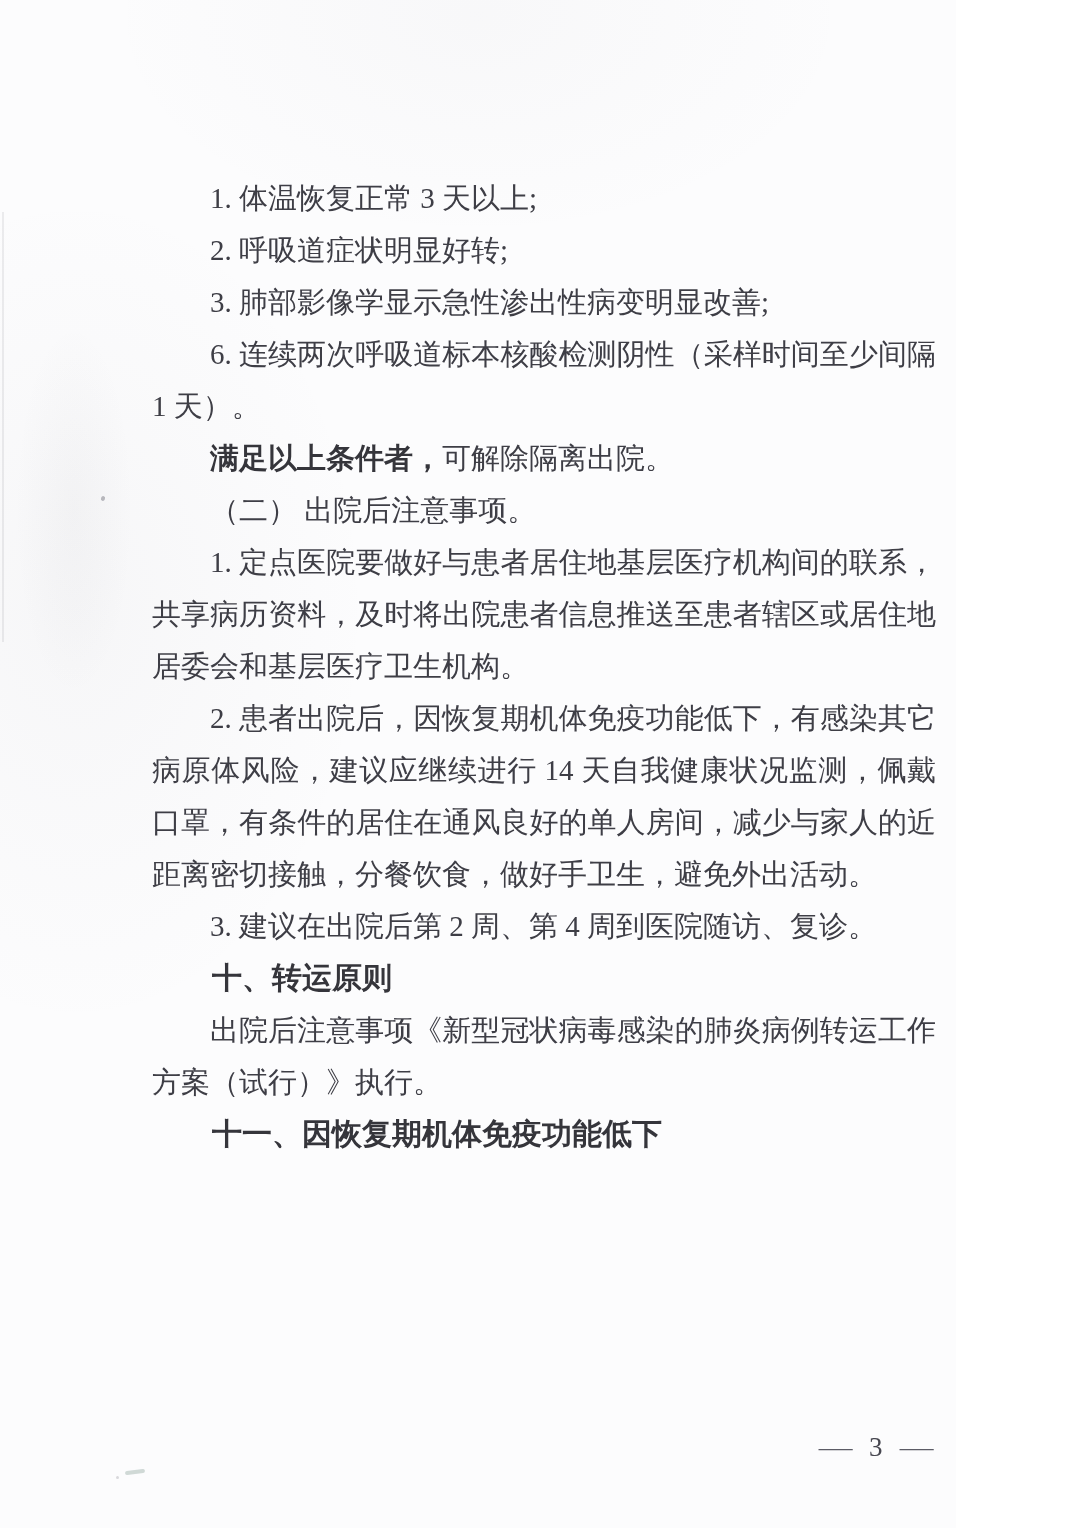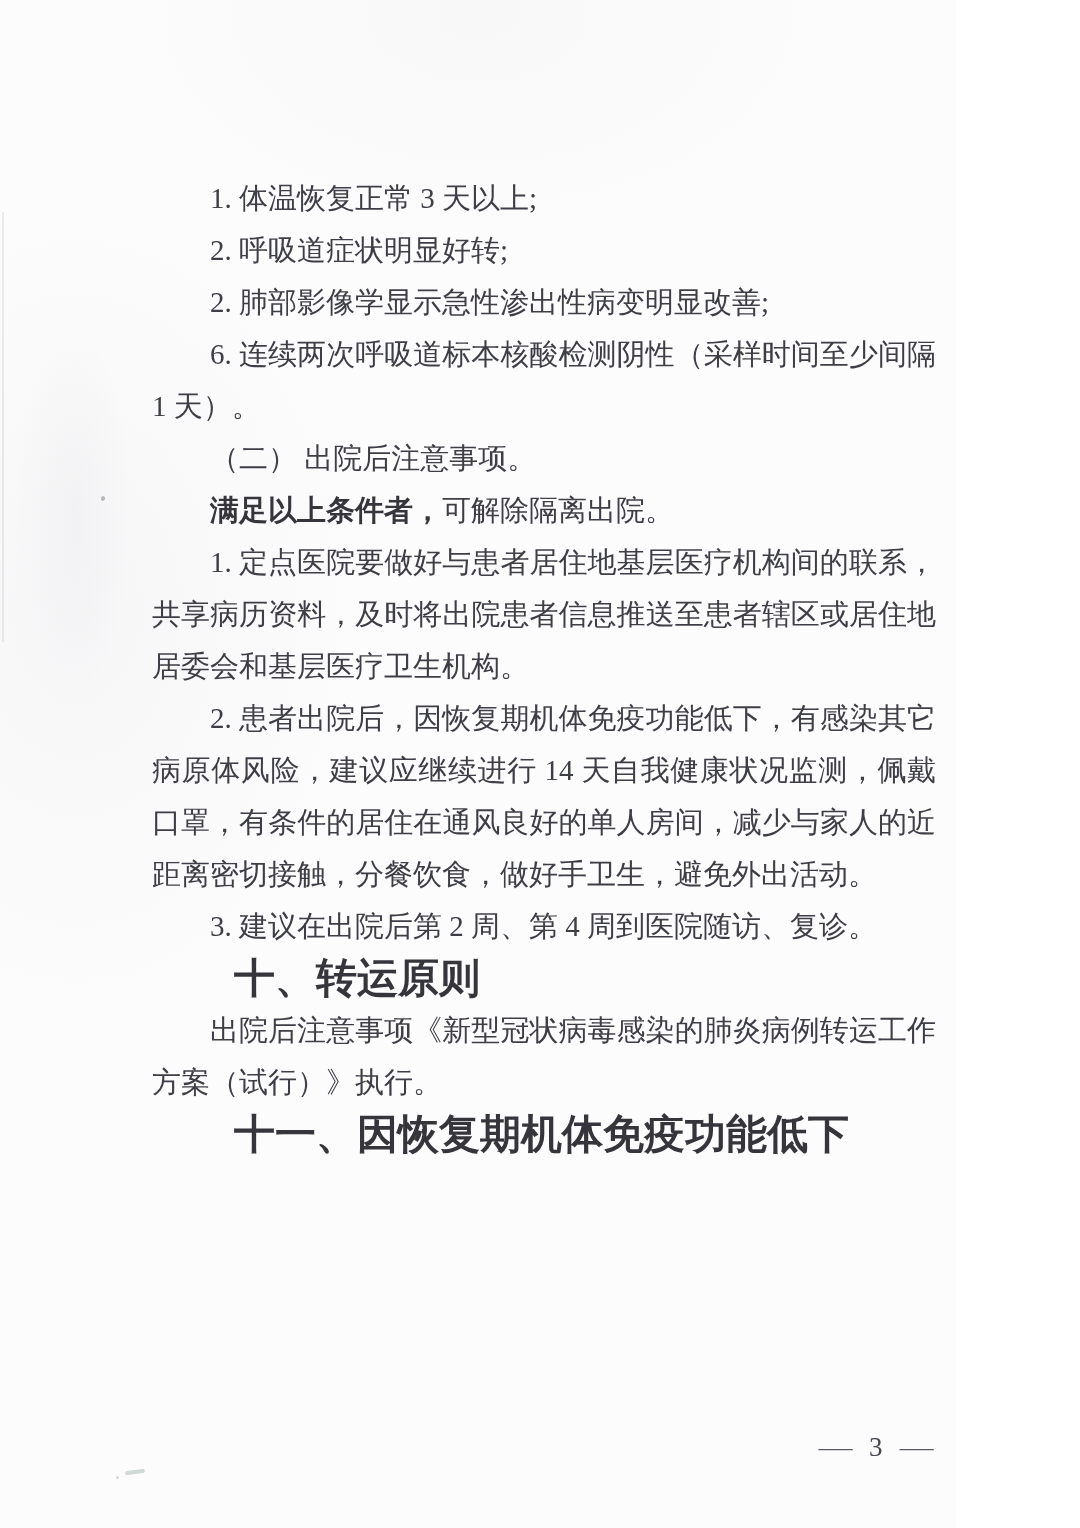--- a/index.html
+++ b/index.html
@@ -30,21 +30,21 @@
     text-justify: inter-character;
   }
   .content p {
     margin: 0;
     text-indent: 2em;
   }
   .content p.heading {
     font-family: "Liberation Sans", "DejaVu Sans", sans-serif;
     font-weight: 700;
     color: #35353b;
-    font-size: 41px;
+    font-size: 30px;
     text-align: left;
   }
   .content strong.bold-lead {
     font-family: "Liberation Sans", "DejaVu Sans", sans-serif;
     font-weight: 700;
     color: #35353b;
   }
   .page-number {
     position: absolute;
     left: 822px;
@@ -115,24 +115,24 @@
 
   <div class="edge-line"></div>
   <div class="smudge"></div>
   <div class="speck"></div>
   <div class="mark-bottom"></div>
   <div class="speck-bottom"></div>
 
   <main class="content" id="content">
       <p class="body">1. 体温恢复正常 3 天以上;</p>
       <p class="body">2. 呼吸道症状明显好转;</p>
-      <p class="body">2. 肺部影像学显示急性渗出性病变明显改善;</p>
+      <p class="body">3. 肺部影像学显示急性渗出性病变明显改善;</p>
       <p class="body">6. 连续两次呼吸道标本核酸检测阴性（采样时间至少间隔 1 天）。</p>
+      <p class="body"><strong class="bold-lead">满足以上条件者，</strong>可解除隔离出院。</p>
       <p class="body">（二） 出院后注意事项。</p>
-      <p class="body"><strong class="bold-lead">满足以上条件者，</strong>可解除隔离出院。</p>
       <p class="body">1. 定点医院要做好与患者居住地基层医疗机构间的联系，共享病历资料，及时将出院患者信息推送至患者辖区或居住地居委会和基层医疗卫生机构。</p>
       <p class="body">2. 患者出院后，因恢复期机体免疫功能低下，有感染其它病原体风险，建议应继续进行 14 天自我健康状况监测，佩戴口罩，有条件的居住在通风良好的单人房间，减少与家人的近距离密切接触，分餐饮食，做好手卫生，避免外出活动。</p>
       <p class="body">3. 建议在出院后第 2 周、第 4 周到医院随访、复诊。</p>
       <p class="heading">十、转运原则</p>
       <p class="body">出院后注意事项《新型冠状病毒感染的肺炎病例转运工作方案（试行）》执行。</p>
       <p class="heading">十一、因恢复期机体免疫功能低下</p>
     </main>
 
   <div class="page-number">
     <span class="dash">—</span>

